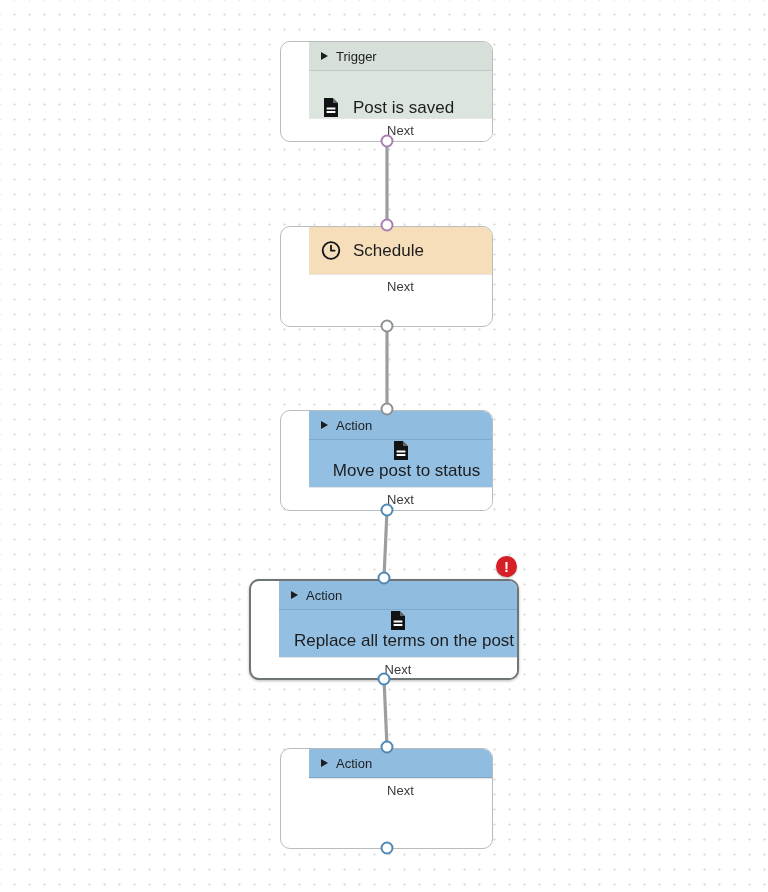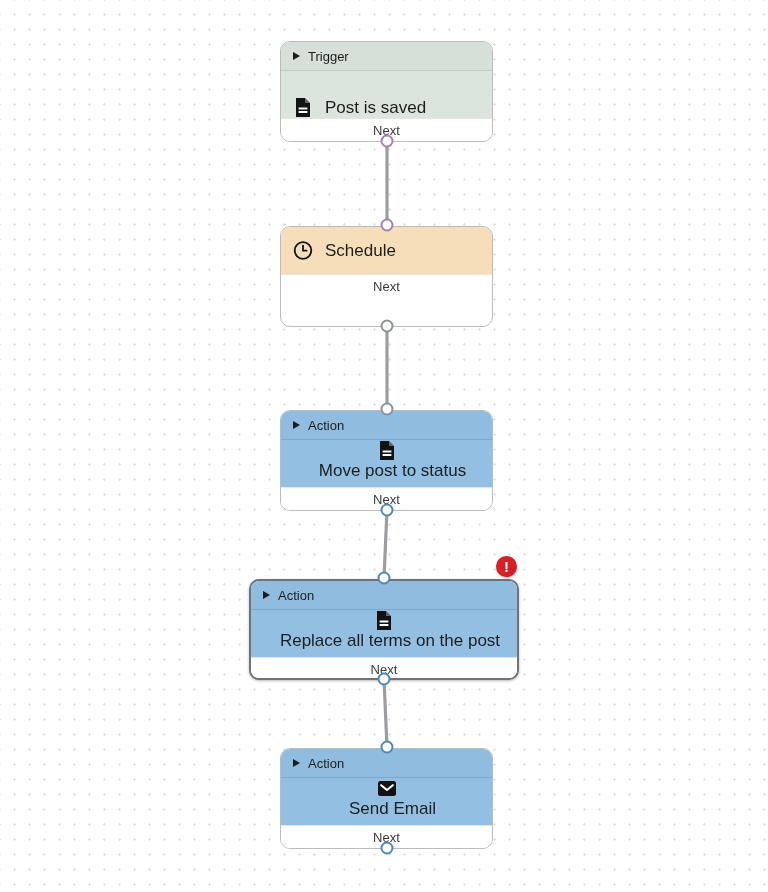--- a/index.html
+++ b/index.html
@@ -33,20 +33,21 @@
     pointer-events: none;
   }
 
   
   .node {
     position: absolute;
     border-radius: 10px;
     border: 1.6px solid #b9bcbd;
     background: #ffffff;
     overflow: hidden;
+    padding-left: 28px;
   }
   .node.selected {
     border-color: #6f7477;
     border-width: 2px;
     box-shadow: 0 1px 3px rgba(0,0,0,.28);
   }
 
   .node-header {
     display: flex;
     align-items: center;
@@ -212,27 +213,20 @@
           <span class="node-title">Replace all terms on the post</span>
         </div>
         <div class="node-footer">
           <span class="next-label">Next</span>
         </div>
       </div>
       <div class="node theme-action" style="left: 280px; top: 748px; width: 213px; height: 101px;">
         <div class="node-header">
           <span class="disclosure"></span>
           <span>Action</span>
-        </div>
-        <div class="node-body">
-          <svg class="icon" viewBox="0 0 20 21">
-            <rect x="1" y="3" width="18" height="15" rx="2.5" fill="#111214"></rect>
-            <path d="M4.2 7.2 L10 12 L15.8 7.2" fill="none" stroke="#ffffff" stroke-width="2.1" stroke-linecap="round" stroke-linejoin="round"></path>
-          </svg>
-          <span class="node-title">Send Email</span>
         </div>
         <div class="node-footer">
           <span class="next-label">Next</span>
         </div>
       </div>
     </div>
 
   <div id="port-layer">
       <div class="port out-purple" style="left: 387px; top: 141px;"></div>
       <div class="port out-purple" style="left: 387px; top: 225px;"></div>

